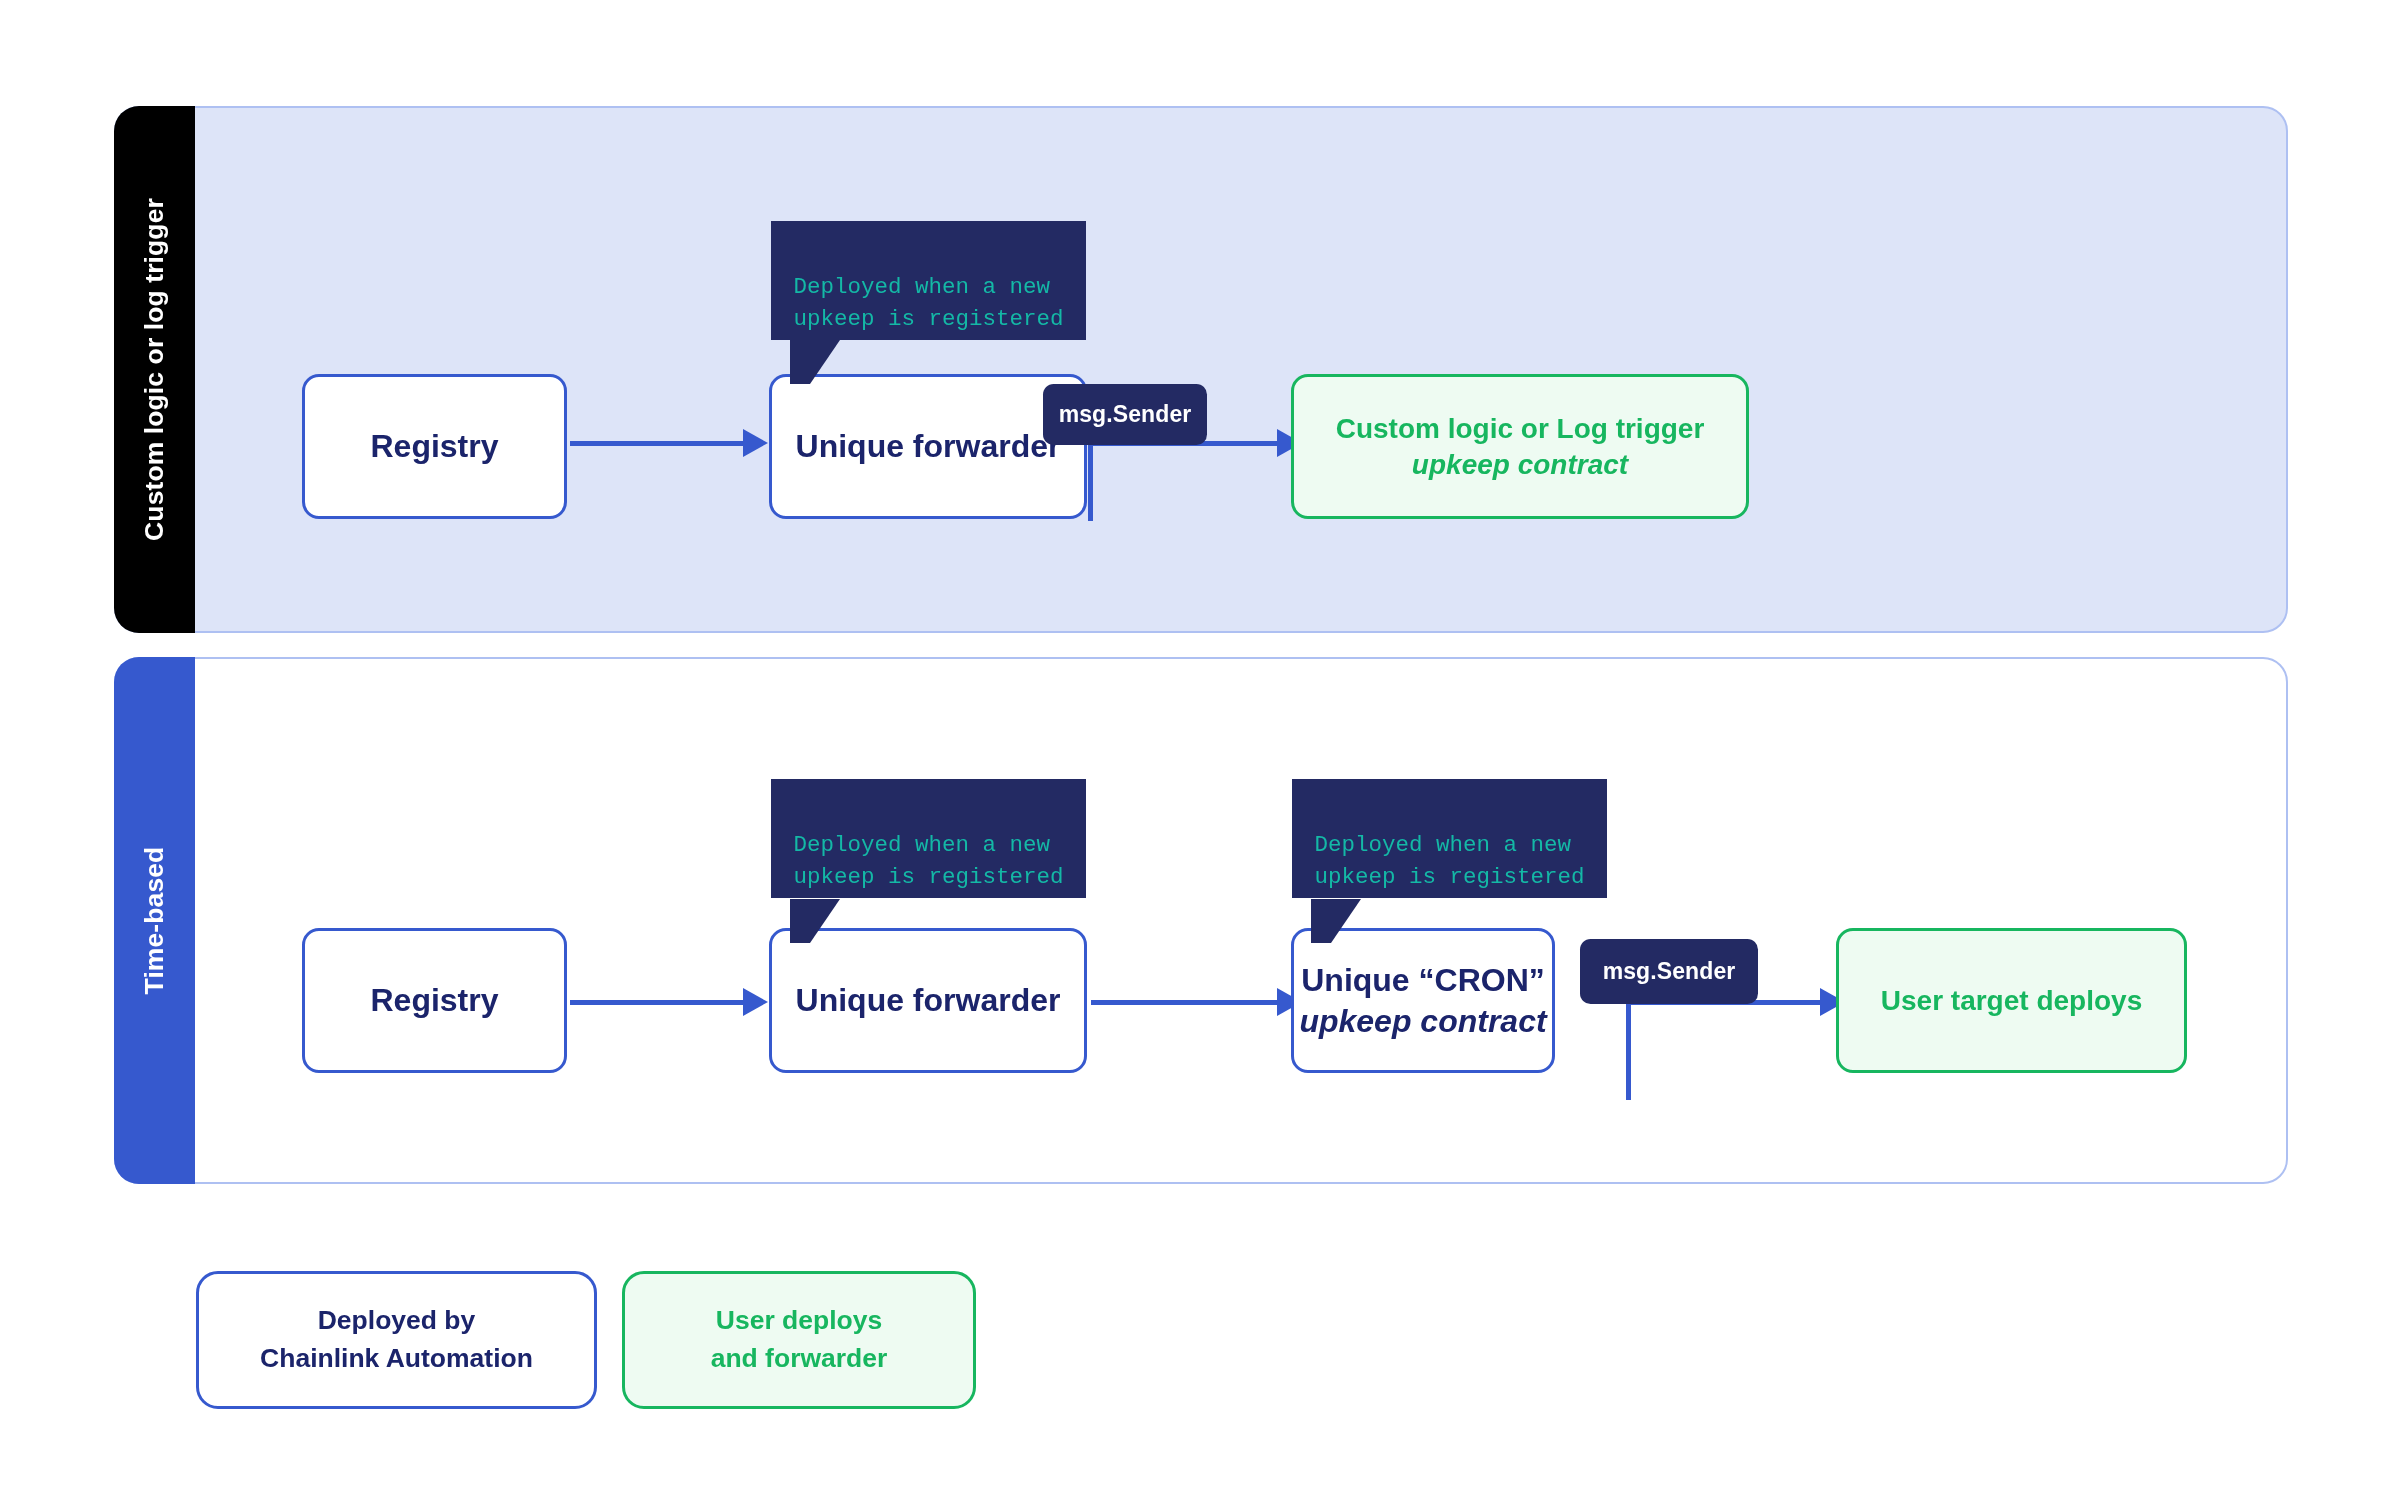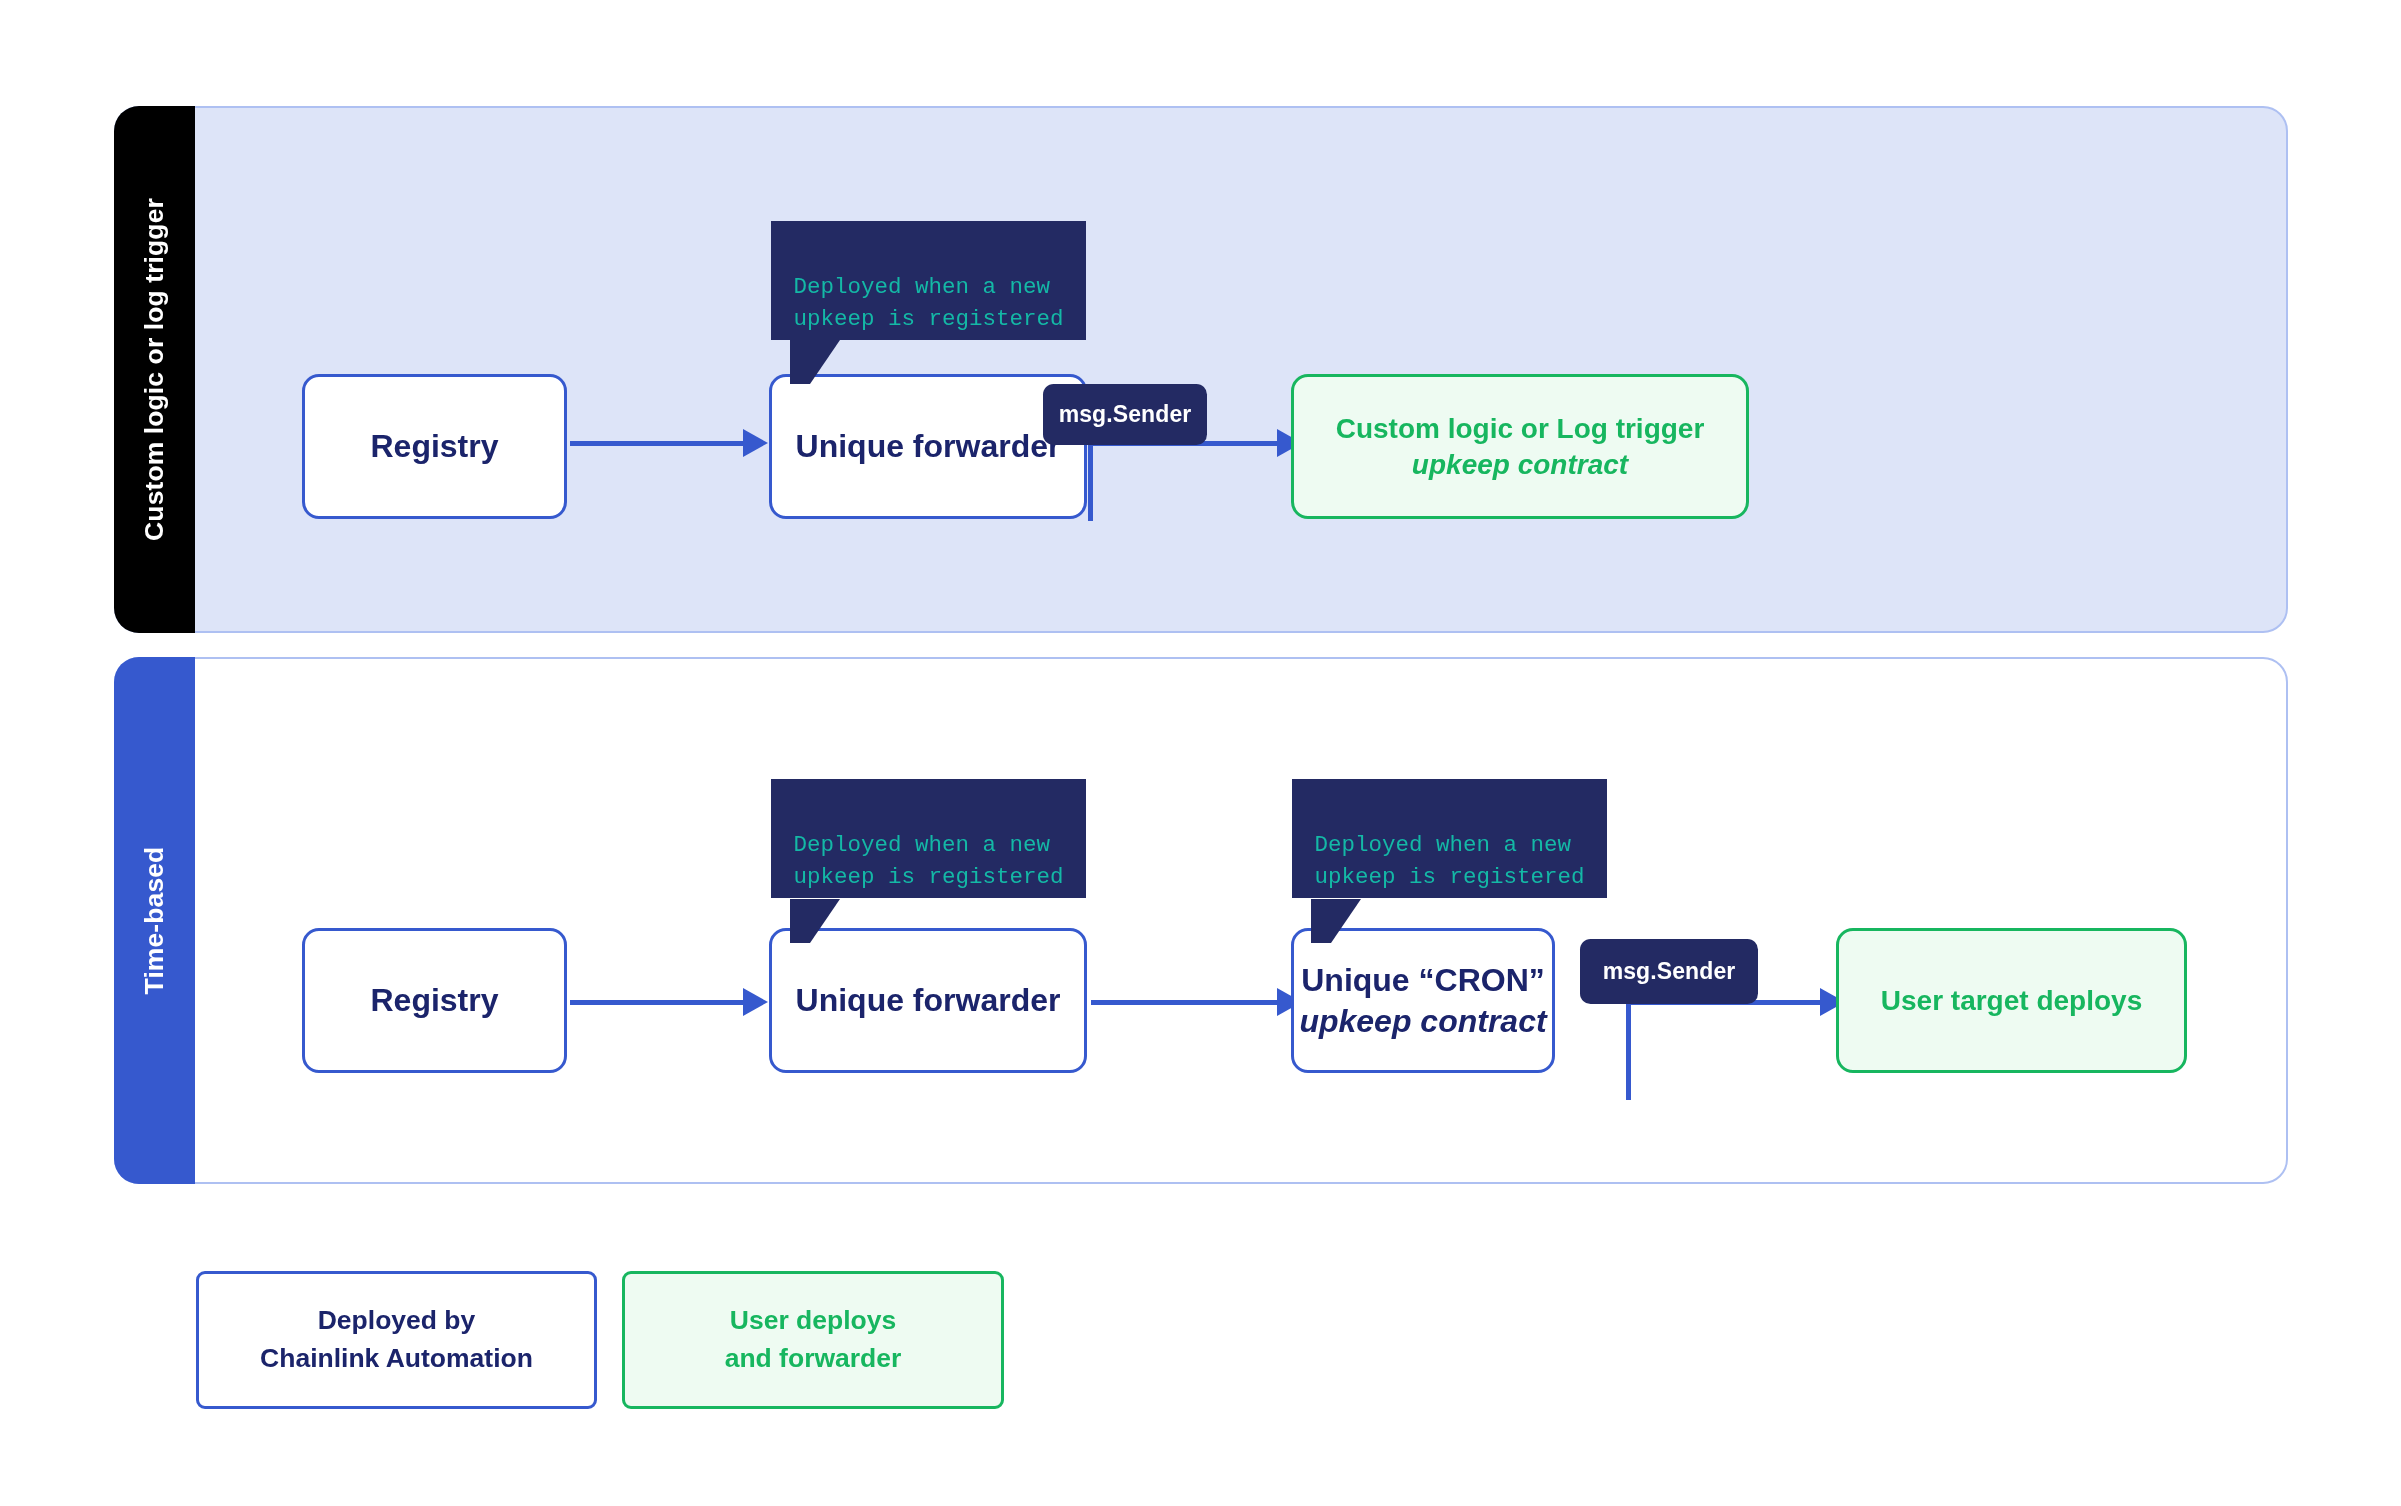--- a/index.html
+++ b/index.html
@@ -84,21 +84,21 @@
   .vline{position:absolute;width:4.6px;background:#3659ce;}
   .arrowhead{
     position:absolute;width:0;height:0;
     border-top:14px solid transparent;
     border-bottom:14px solid transparent;
     border-left:25px solid #3659ce;
   }
 
   
   .legend-box{
-    position:absolute;box-sizing:border-box;border-radius:9px;
+    position:absolute;box-sizing:border-box;border-radius:22px;
     display:flex;flex-direction:column;align-items:center;justify-content:center;
     text-align:center;font-weight:bold;font-size:26.5px;line-height:1.42;
   }
   .legend-blue{background:#ffffff;border:3.3px solid #3659ce;color:#1b246b;}
   .legend-green{background:#eefbf2;border:3.3px solid #17b65f;color:#17b65f;}
 </style>
 </head>
 <body>
 
 <div class="stage">
@@ -188,19 +188,19 @@
 
   <div class="badge" style="left:1580px;top:911px;width:178px;height:65px;">
     <span>msg.Sender</span>
   </div>
 
   <div class="legend-box legend-blue" style="left:196px;top:1271px;width:401px;height:138px;">
     <span>Deployed by</span>
     <span>Chainlink Automation</span>
   </div>
 
-  <div class="legend-box legend-green" style="left:622px;top:1271px;width:382px;height:138px;">
+  <div class="legend-box legend-green" style="left:622px;top:1271px;width:354px;height:138px;">
     <span>User deploys</span>
     <span>and forwarder</span>
   </div>
 
 </div>
 
 
 </body></html>

